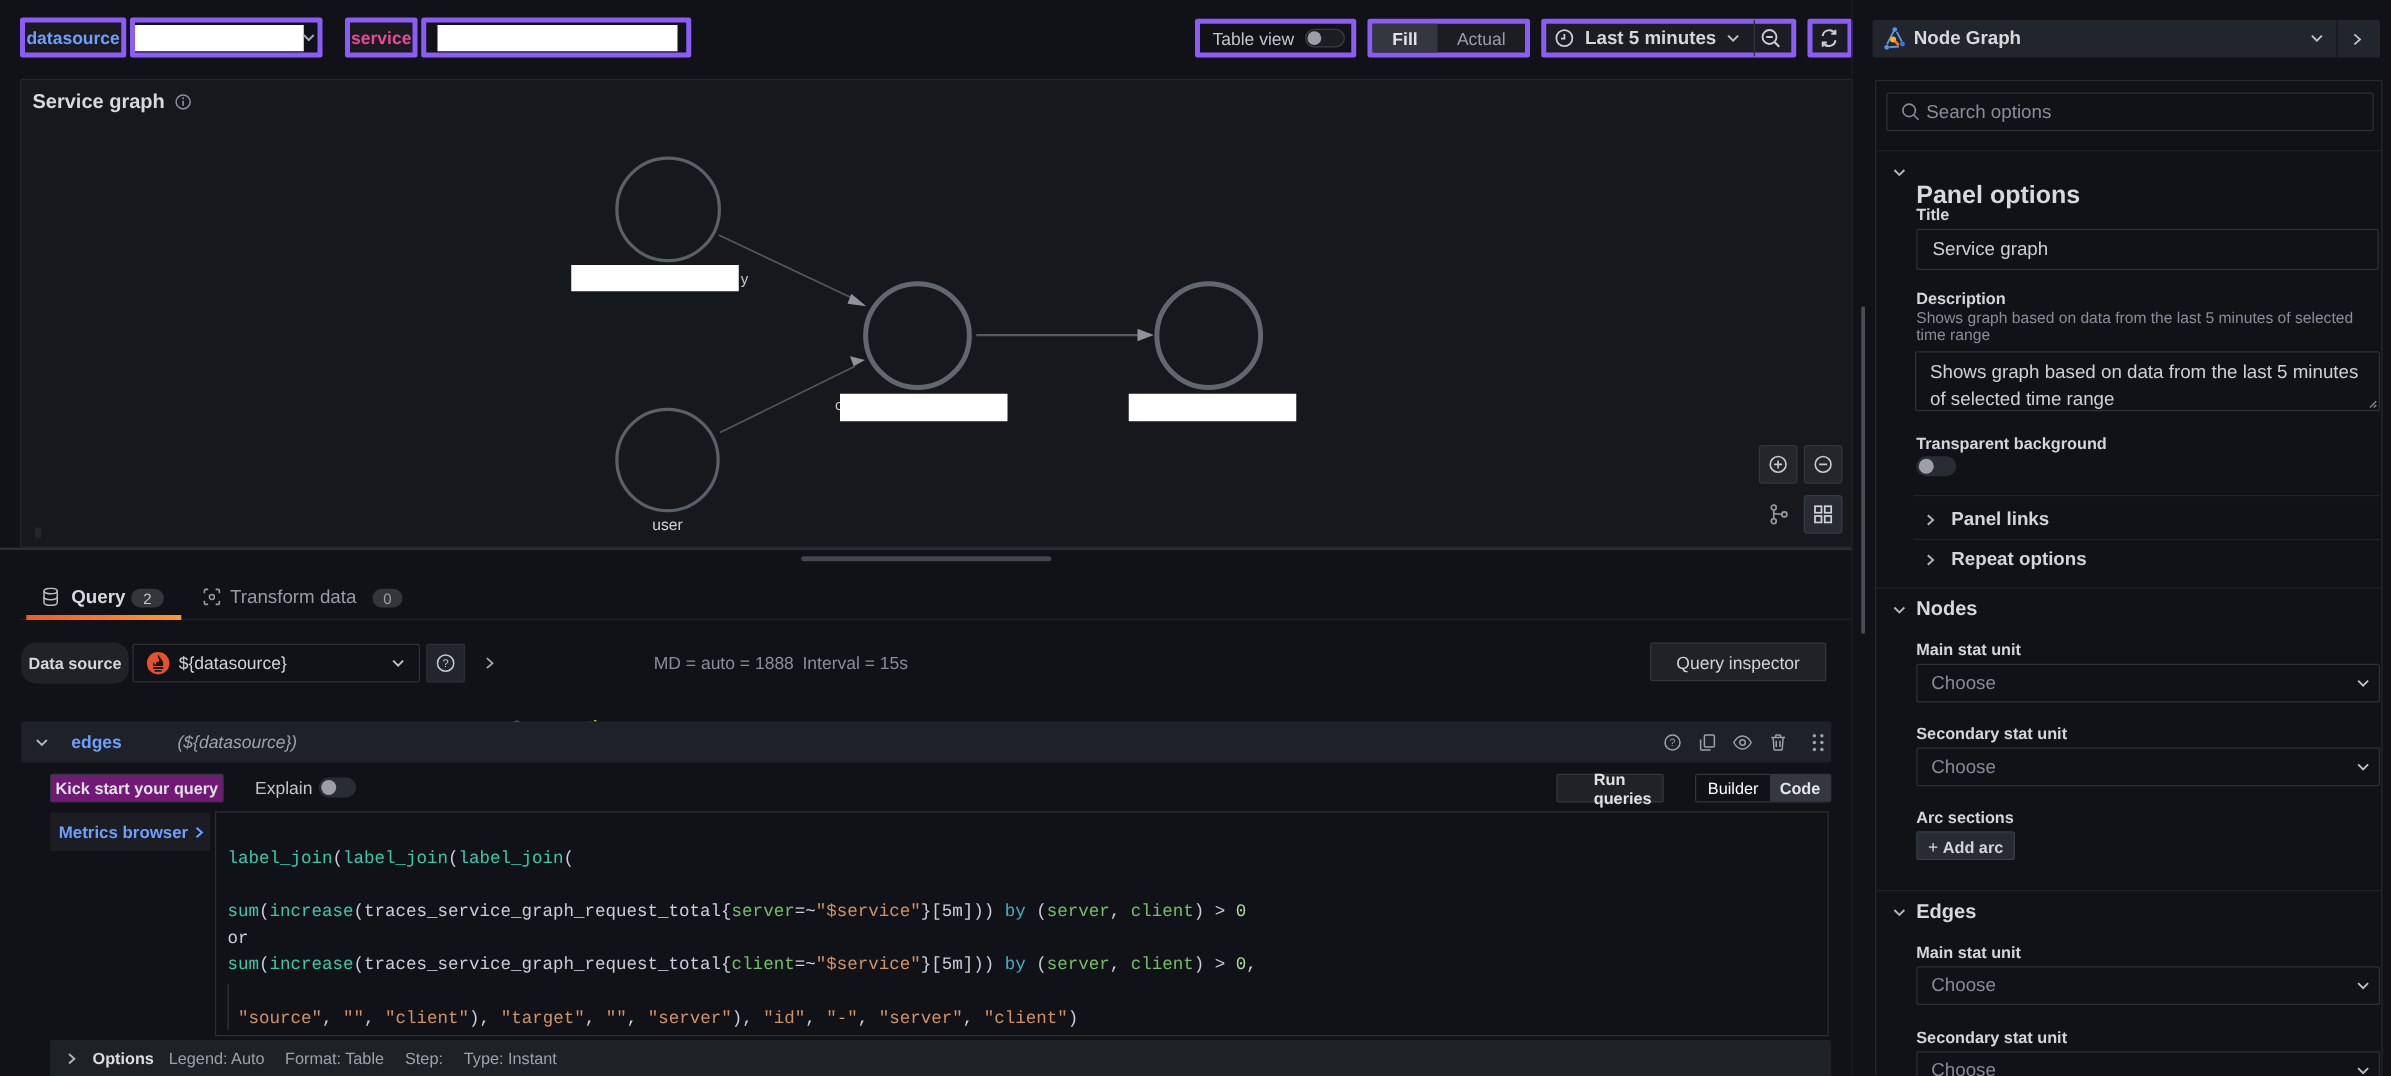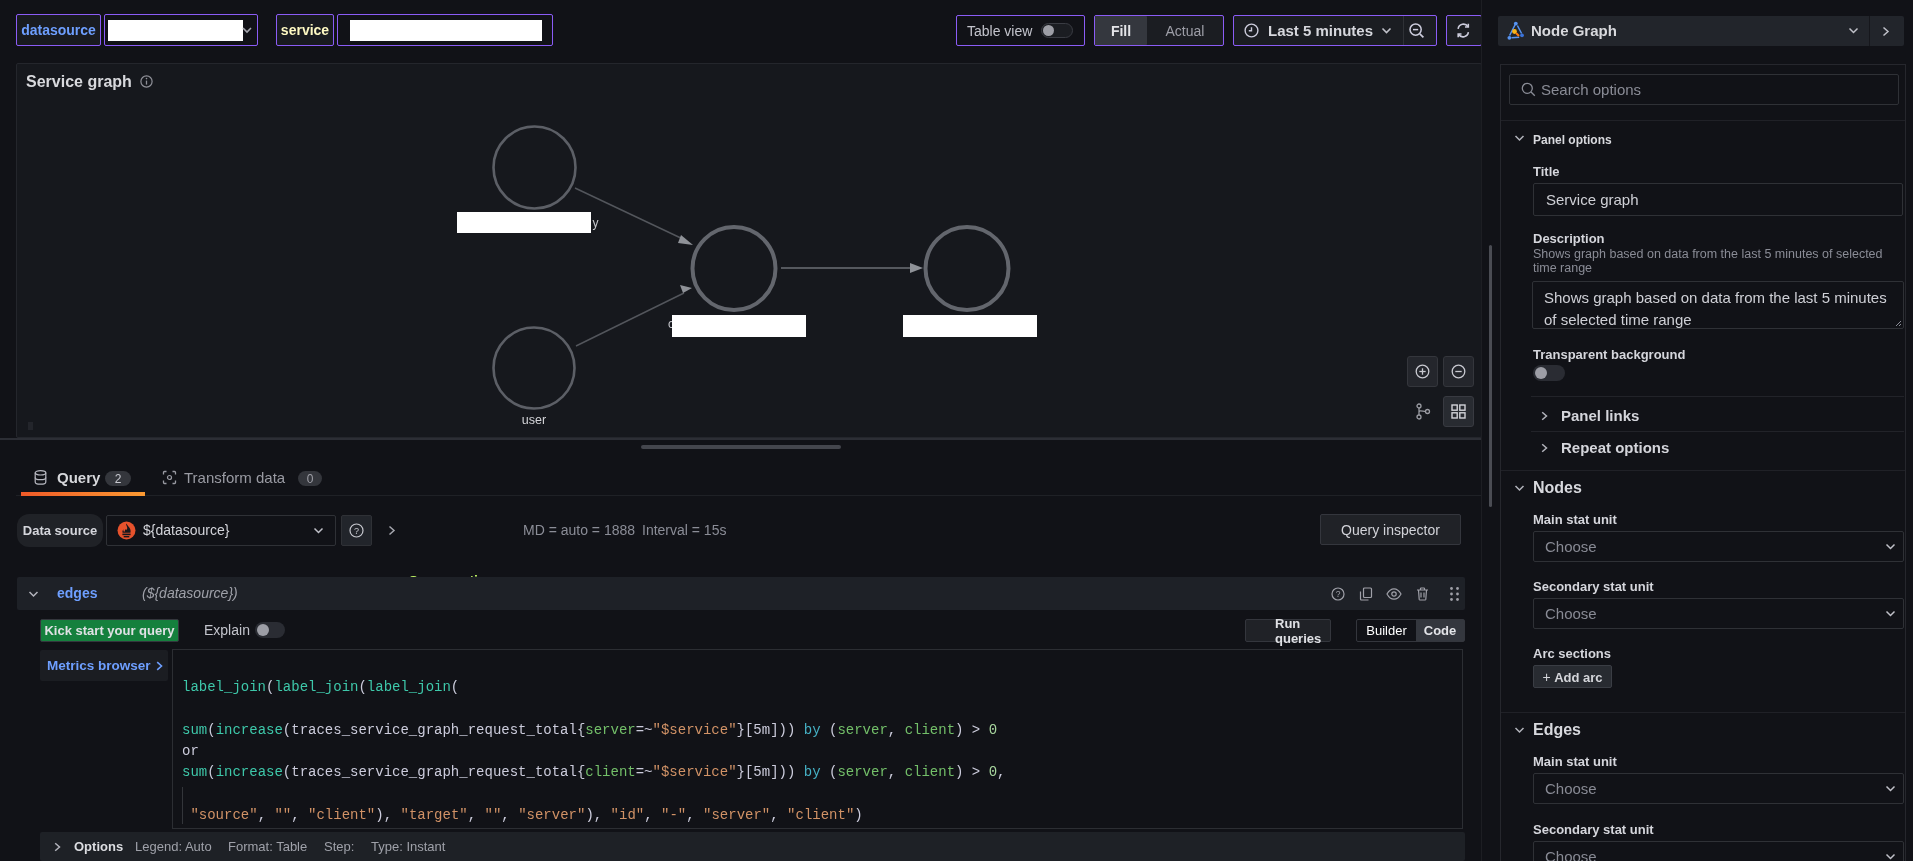--- a/index.html
+++ b/index.html
@@ -1,38 +1,38 @@
 <!DOCTYPE html>
 <html><head>
 <meta charset="utf-8">
 <style>
   * { margin:0; padding:0; box-sizing:border-box; }
   html,body { width:1913px; height:861px; background:#111217; overflow:hidden;
     font-family:"Liberation Sans", sans-serif; color:#ccccdc; }
   .abs { position:absolute; }
-  .bd { border:1px solid #8b5cf6; border-radius:2px; }
+  .bd { border:4px solid #8b5cf6; border-radius:2px; }
   .lbl13 { font-size:13px; font-weight:bold; color:#d5d6dc; }
   .sel { background:#111217; border:1px solid #2f3136; border-radius:2px; }
   .choose { color:#888a94; font-size:15px; }
   svg { display:block; }
 </style>
 </head>
 <body>
 
 <div class="abs" id="topbar" style="left:0;top:0;width:1913px;height:62px;">
   <div class="abs bd" style="left:16px;top:14px;width:85px;height:32px;background:#191b20;display:flex;align-items:center;justify-content:center;">
     <span style="color:#6e9fff;font-size:14px;font-weight:bold;">datasource</span>
   </div>
   <div class="abs bd" style="left:104px;top:14px;width:154px;height:32px;background:#111217;"></div>
   <div class="abs" style="left:108px;top:20px;width:135px;height:21px;background:#ffffff;"></div>
   <svg class="abs" style="left:241px;top:25px;" width="12" height="10" viewBox="0 0 12 10">
       <path d="M2 3 L6 7 L10 3" stroke="#a5a6ae" stroke-width="1.6" fill="none"></path>
     </svg>
   <div class="abs bd" style="left:276px;top:14px;width:58px;height:32px;background:#191b20;display:flex;align-items:center;justify-content:center;">
-    <span style="color:#fef9c3;font-size:14px;font-weight:bold;">service</span>
+    <span style="color:#ec4899;font-size:14px;font-weight:bold;">service</span>
   </div>
   <div class="abs bd" style="left:337px;top:14px;width:216px;height:32px;background:#111217;"></div>
   <div class="abs" style="left:350px;top:20px;width:192px;height:21px;background:#ffffff;"></div>
 
   <div class="abs bd" style="left:956px;top:15px;width:129px;height:31px;display:flex;align-items:center;">
     <span style="margin-left:10px;font-size:14px;color:#c3c4cc;">Table view</span>
     <span style="margin-left:9px;width:32px;height:15px;border-radius:8px;background:#1b1d22;border:1px solid #3a3c43;position:relative;display:inline-block;">
       <span style="position:absolute;left:1px;top:1px;width:11px;height:11px;border-radius:50%;background:#9d9ea6;"></span>
     </span>
   </div>
@@ -201,21 +201,21 @@
         <circle cx="8.5" cy="2.5" r="1.4"></circle>
         <circle cx="2.5" cy="8" r="1.4"></circle>
         <circle cx="8.5" cy="8" r="1.4"></circle>
         <circle cx="2.5" cy="13.5" r="1.4"></circle>
         <circle cx="8.5" cy="13.5" r="1.4"></circle>
       </g>
     </svg>
 </div>
 
 <div class="abs" style="left:40px;top:619px;width:1425px;height:23px;">
-  <div class="abs" style="left:0;top:0;width:139px;height:23px;background:#15803d;border:1px solid #34363d;border-radius:2px;display:flex;align-items:center;justify-content:center;">
+  <div class="abs" style="left:0;top:0;width:139px;height:23px;background:#701a75;border:1px solid #34363d;border-radius:2px;display:flex;align-items:center;justify-content:center;">
     <span style="font-size:13px;font-weight:bold;color:#e0e1e5;">Kick start your query</span>
   </div>
   <span class="abs" style="left:164px;top:3px;font-size:14px;color:#c3c4cc;">Explain</span>
   <span class="abs" style="left:215px;top:3px;width:30px;height:16px;border-radius:8px;background:#2a2c33;display:inline-block;">
     <span style="position:absolute;left:2px;top:2px;width:12px;height:12px;border-radius:50%;background:#9d9ea6;"></span>
   </span>
 
   <div class="abs" style="left:1205px;top:0;width:86px;height:23px;background:#202227;border:1px solid #34363d;border-radius:2px;display:flex;align-items:center;justify-content:center;padding-left:29px;">
     <span style="font-size:13px;font-weight:bold;color:#e0e1e5;">Run queries</span>
   </div>
@@ -284,21 +284,21 @@
   <svg class="abs" style="left:20px;top:17px;" width="15" height="15" viewBox="0 0 15 15">
       <circle cx="6.3" cy="6.3" r="5" stroke="#8a8c96" stroke-width="1.3" fill="none"></circle>
       <line x1="10" y1="10" x2="13.8" y2="13.8" stroke="#8a8c96" stroke-width="1.3"></line>
     </svg>
   <span class="abs" style="left:40px;top:16px;font-size:15px;color:#8a8c96;">Search options</span>
   <div class="abs" style="left:0;top:55px;width:404px;height:1px;background:#202127;"></div>
 
   <svg class="abs" style="left:13px;top:70px;" width="11" height="7" viewBox="0 0 11 7">
       <path d="M1.5 1 L5.5 5 L9.5 1" stroke="#b3b4bc" stroke-width="1.5" fill="none"></path>
     </svg>
-  <span class="abs" style="left:32px;top:68px;font-size:12px;font-weight:bold;color:#d8d9de;">Panel options</span>
+  <span class="abs" style="left:32px;top:80px;font-size:20px;font-weight:bold;color:#d8d9de;">Panel options</span>
 
   <span class="abs lbl13" style="left:32px;top:99px;">Title</span>
   <div class="abs sel" style="left:32px;top:118px;width:370px;height:33px;"></div>
   <span class="abs" style="left:45px;top:126px;font-size:15px;color:#cfd0d6;">Service graph</span>
 
   <span class="abs lbl13" style="left:32px;top:166px;">Description</span>
   <span class="abs" style="left:32px;top:182px;font-size:12.5px;line-height:14px;color:#8a8c96;white-space:nowrap;">Shows graph based on data from the last 5 minutes of selected<br>time range</span>
   <div class="abs sel" style="left:31px;top:216px;width:372px;height:48px;"></div>
   <span class="abs" style="left:43px;top:222px;width:350px;font-size:15px;line-height:22px;color:#cfd0d6;">Shows graph based on data from the last 5 minutes of selected time range</span>
   <svg class="abs" style="left:394px;top:255px;" width="7" height="7" viewBox="0 0 7 7">

